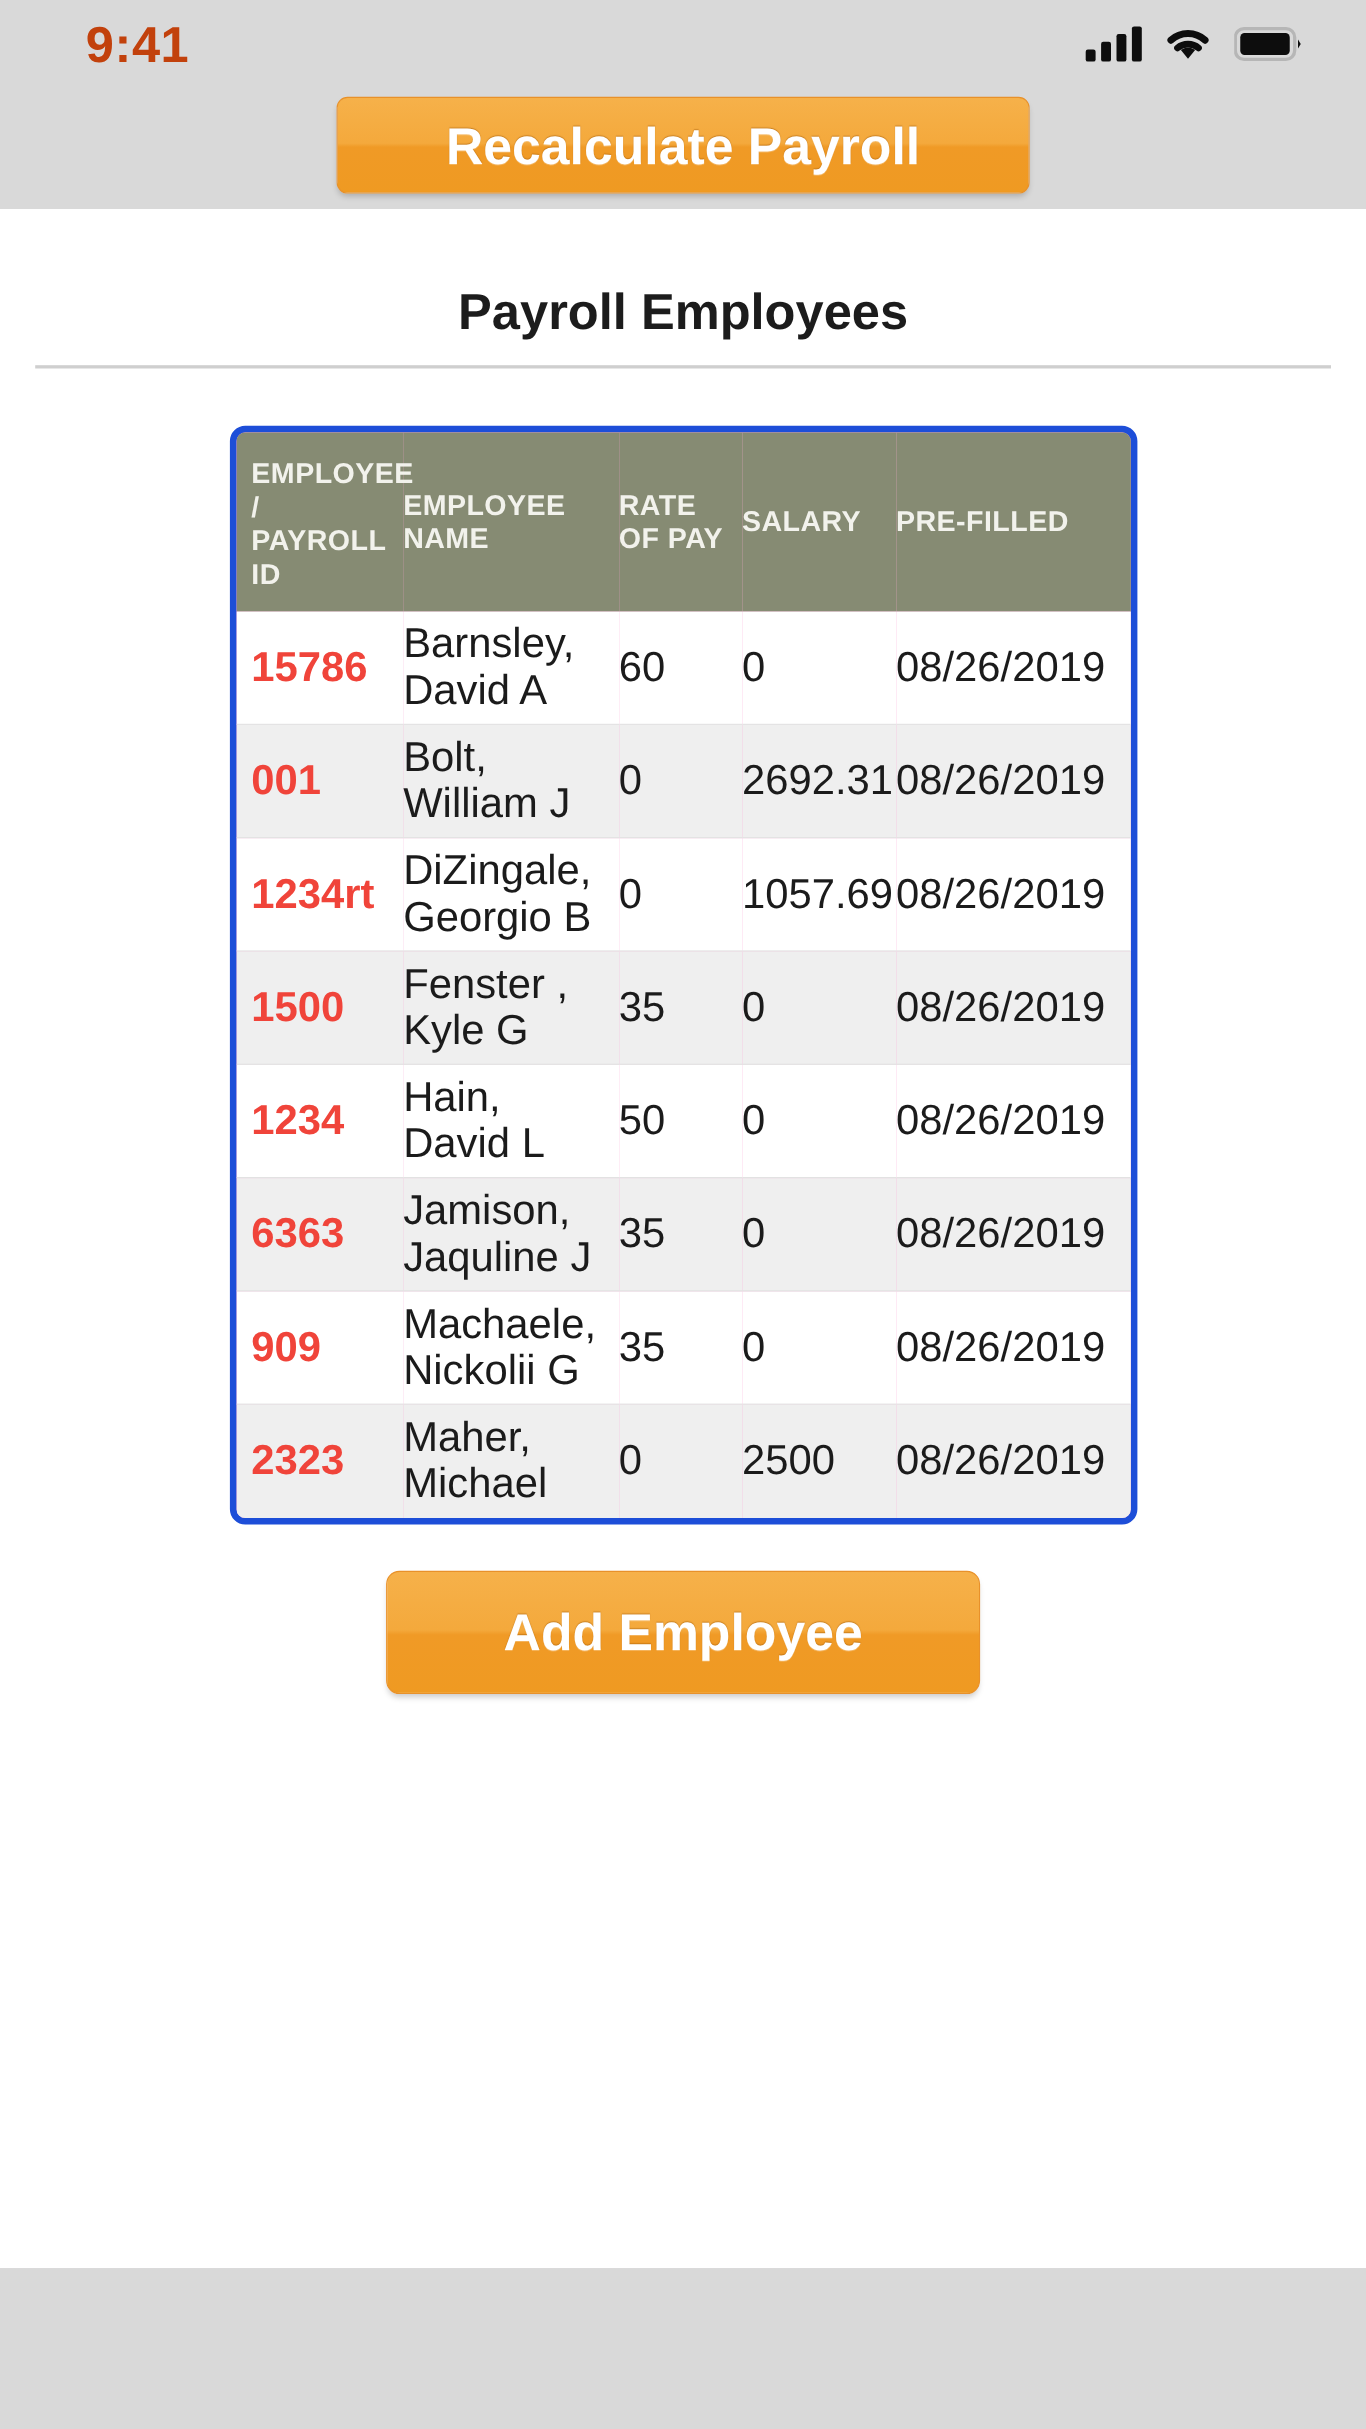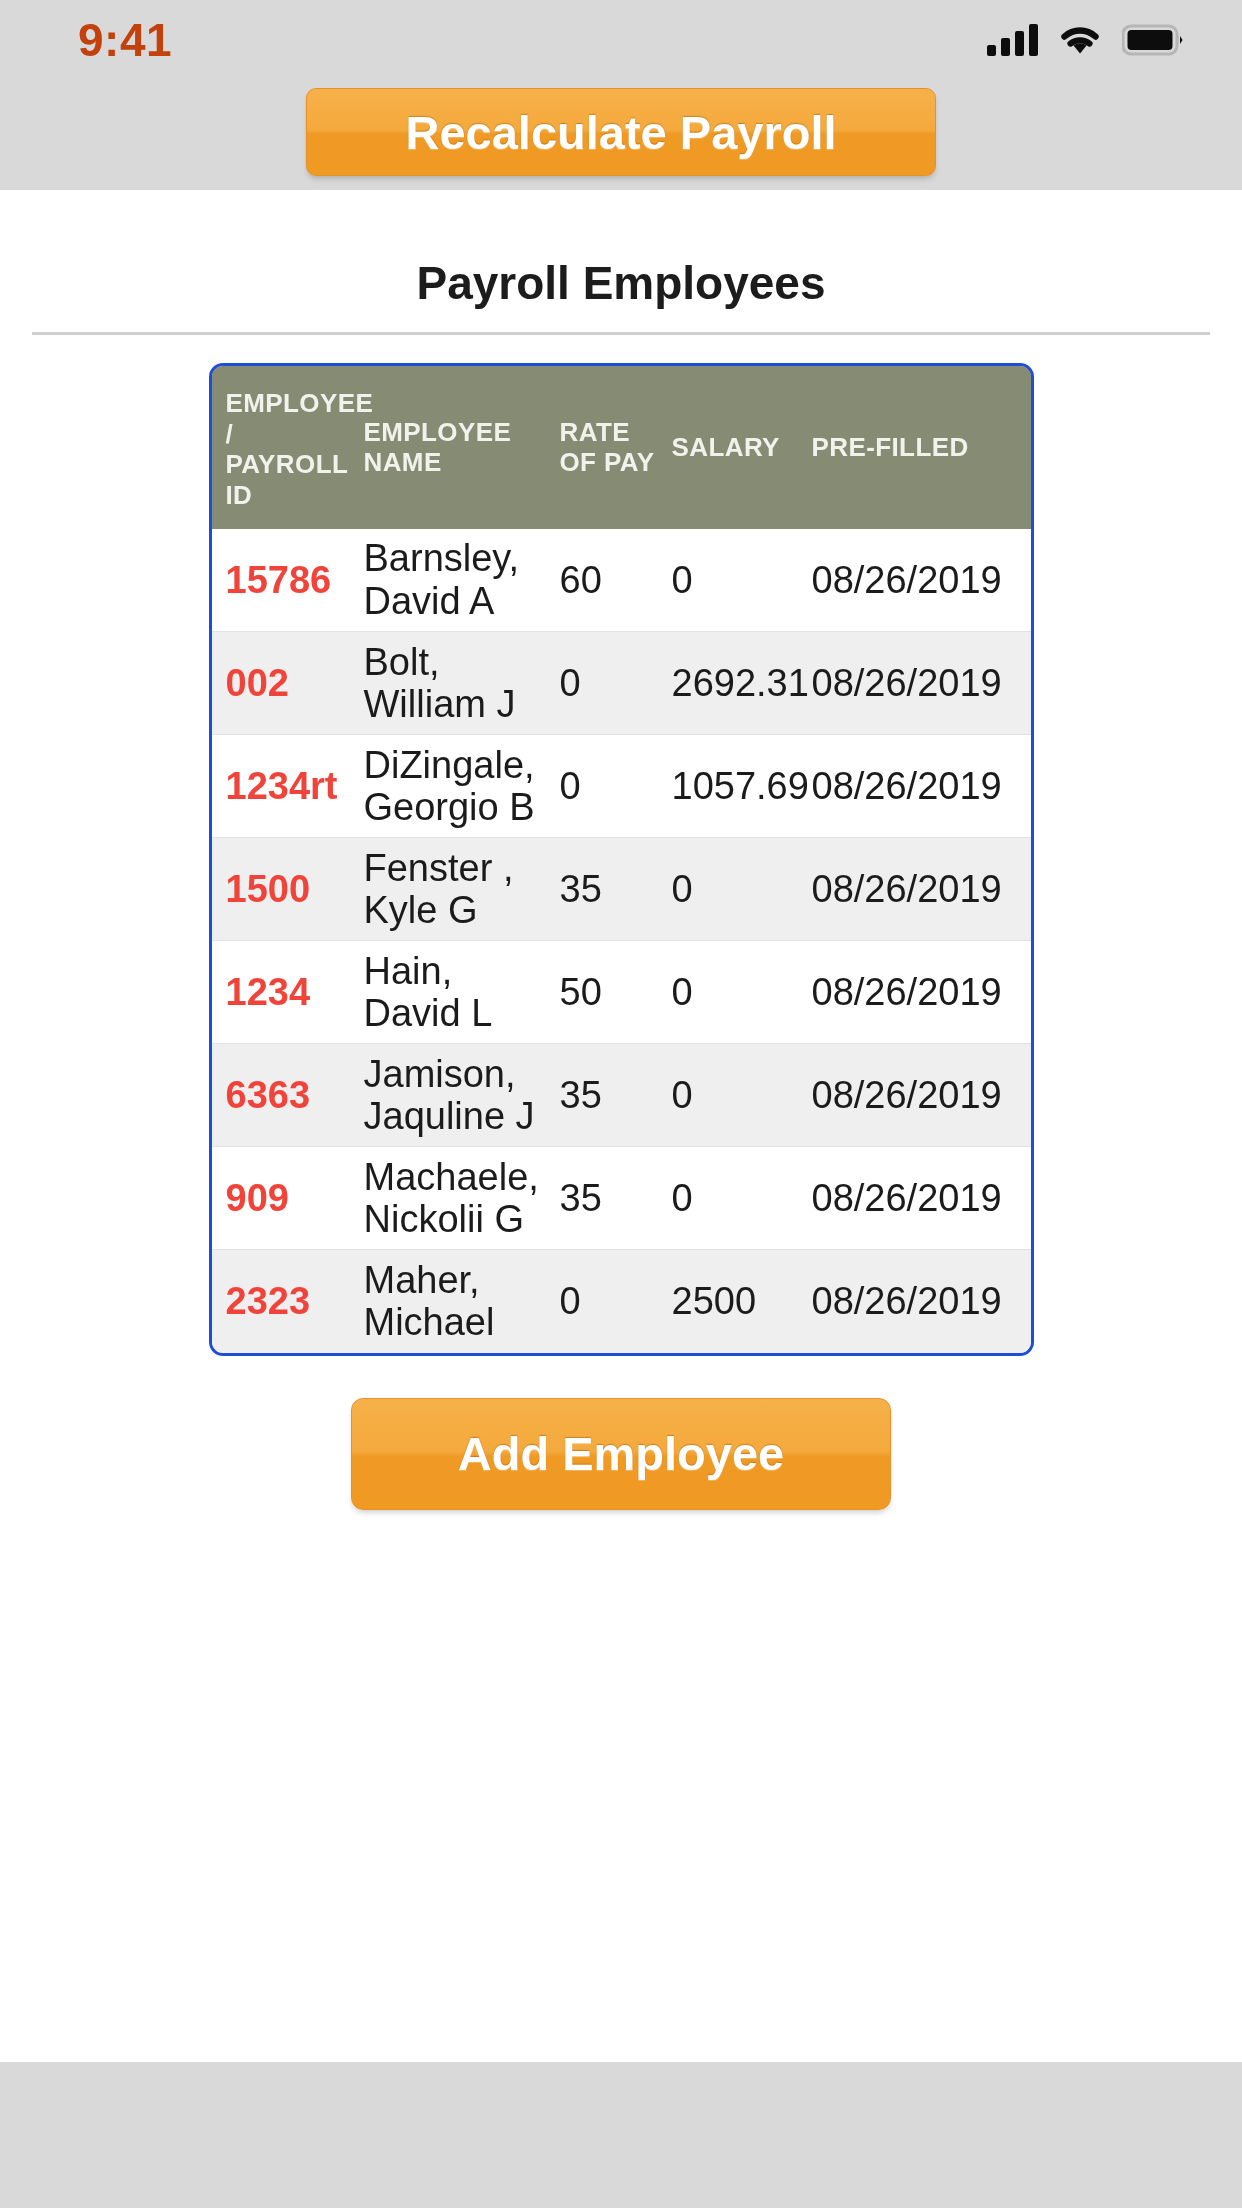--- a/index.html
+++ b/index.html
@@ -117,23 +117,23 @@
   }
 
   .title-rule {
     margin: 22px 32px 0 32px;
     height: 3px;
     background: #cfcfcf;
   }
 
   
   .table-wrap {
-    margin: 28px auto 0 auto;
+    margin: 52px auto 0 auto;
     width: 825px;
-    border: 3px solid #1d4ed8;
+    border: 6px solid #1d4ed8;
     border-radius: 14px;
     overflow: hidden;
     background: #f9a8d4;
   }
 
   table {
     width: 100%;
     border-collapse: collapse;
     table-layout: fixed;
   }
@@ -266,21 +266,21 @@
         </thead>
         <tbody id="table-body">
             <tr>
               <td class="c-id"><span class="emp-link">15786</span></td>
               <td class="c-name">Barnsley, David A</td>
               <td class="c-rate">60</td>
               <td class="c-sal">0</td>
               <td class="c-pre">08/26/2019</td>
             </tr>
             <tr>
-              <td class="c-id"><span class="emp-link">002</span></td>
+              <td class="c-id"><span class="emp-link">001</span></td>
               <td class="c-name">Bolt, William J</td>
               <td class="c-rate">0</td>
               <td class="c-sal">2692.31</td>
               <td class="c-pre">08/26/2019</td>
             </tr>
             <tr>
               <td class="c-id"><span class="emp-link">1234rt</span></td>
               <td class="c-name">DiZingale, Georgio B</td>
               <td class="c-rate">0</td>
               <td class="c-sal">1057.69</td>

